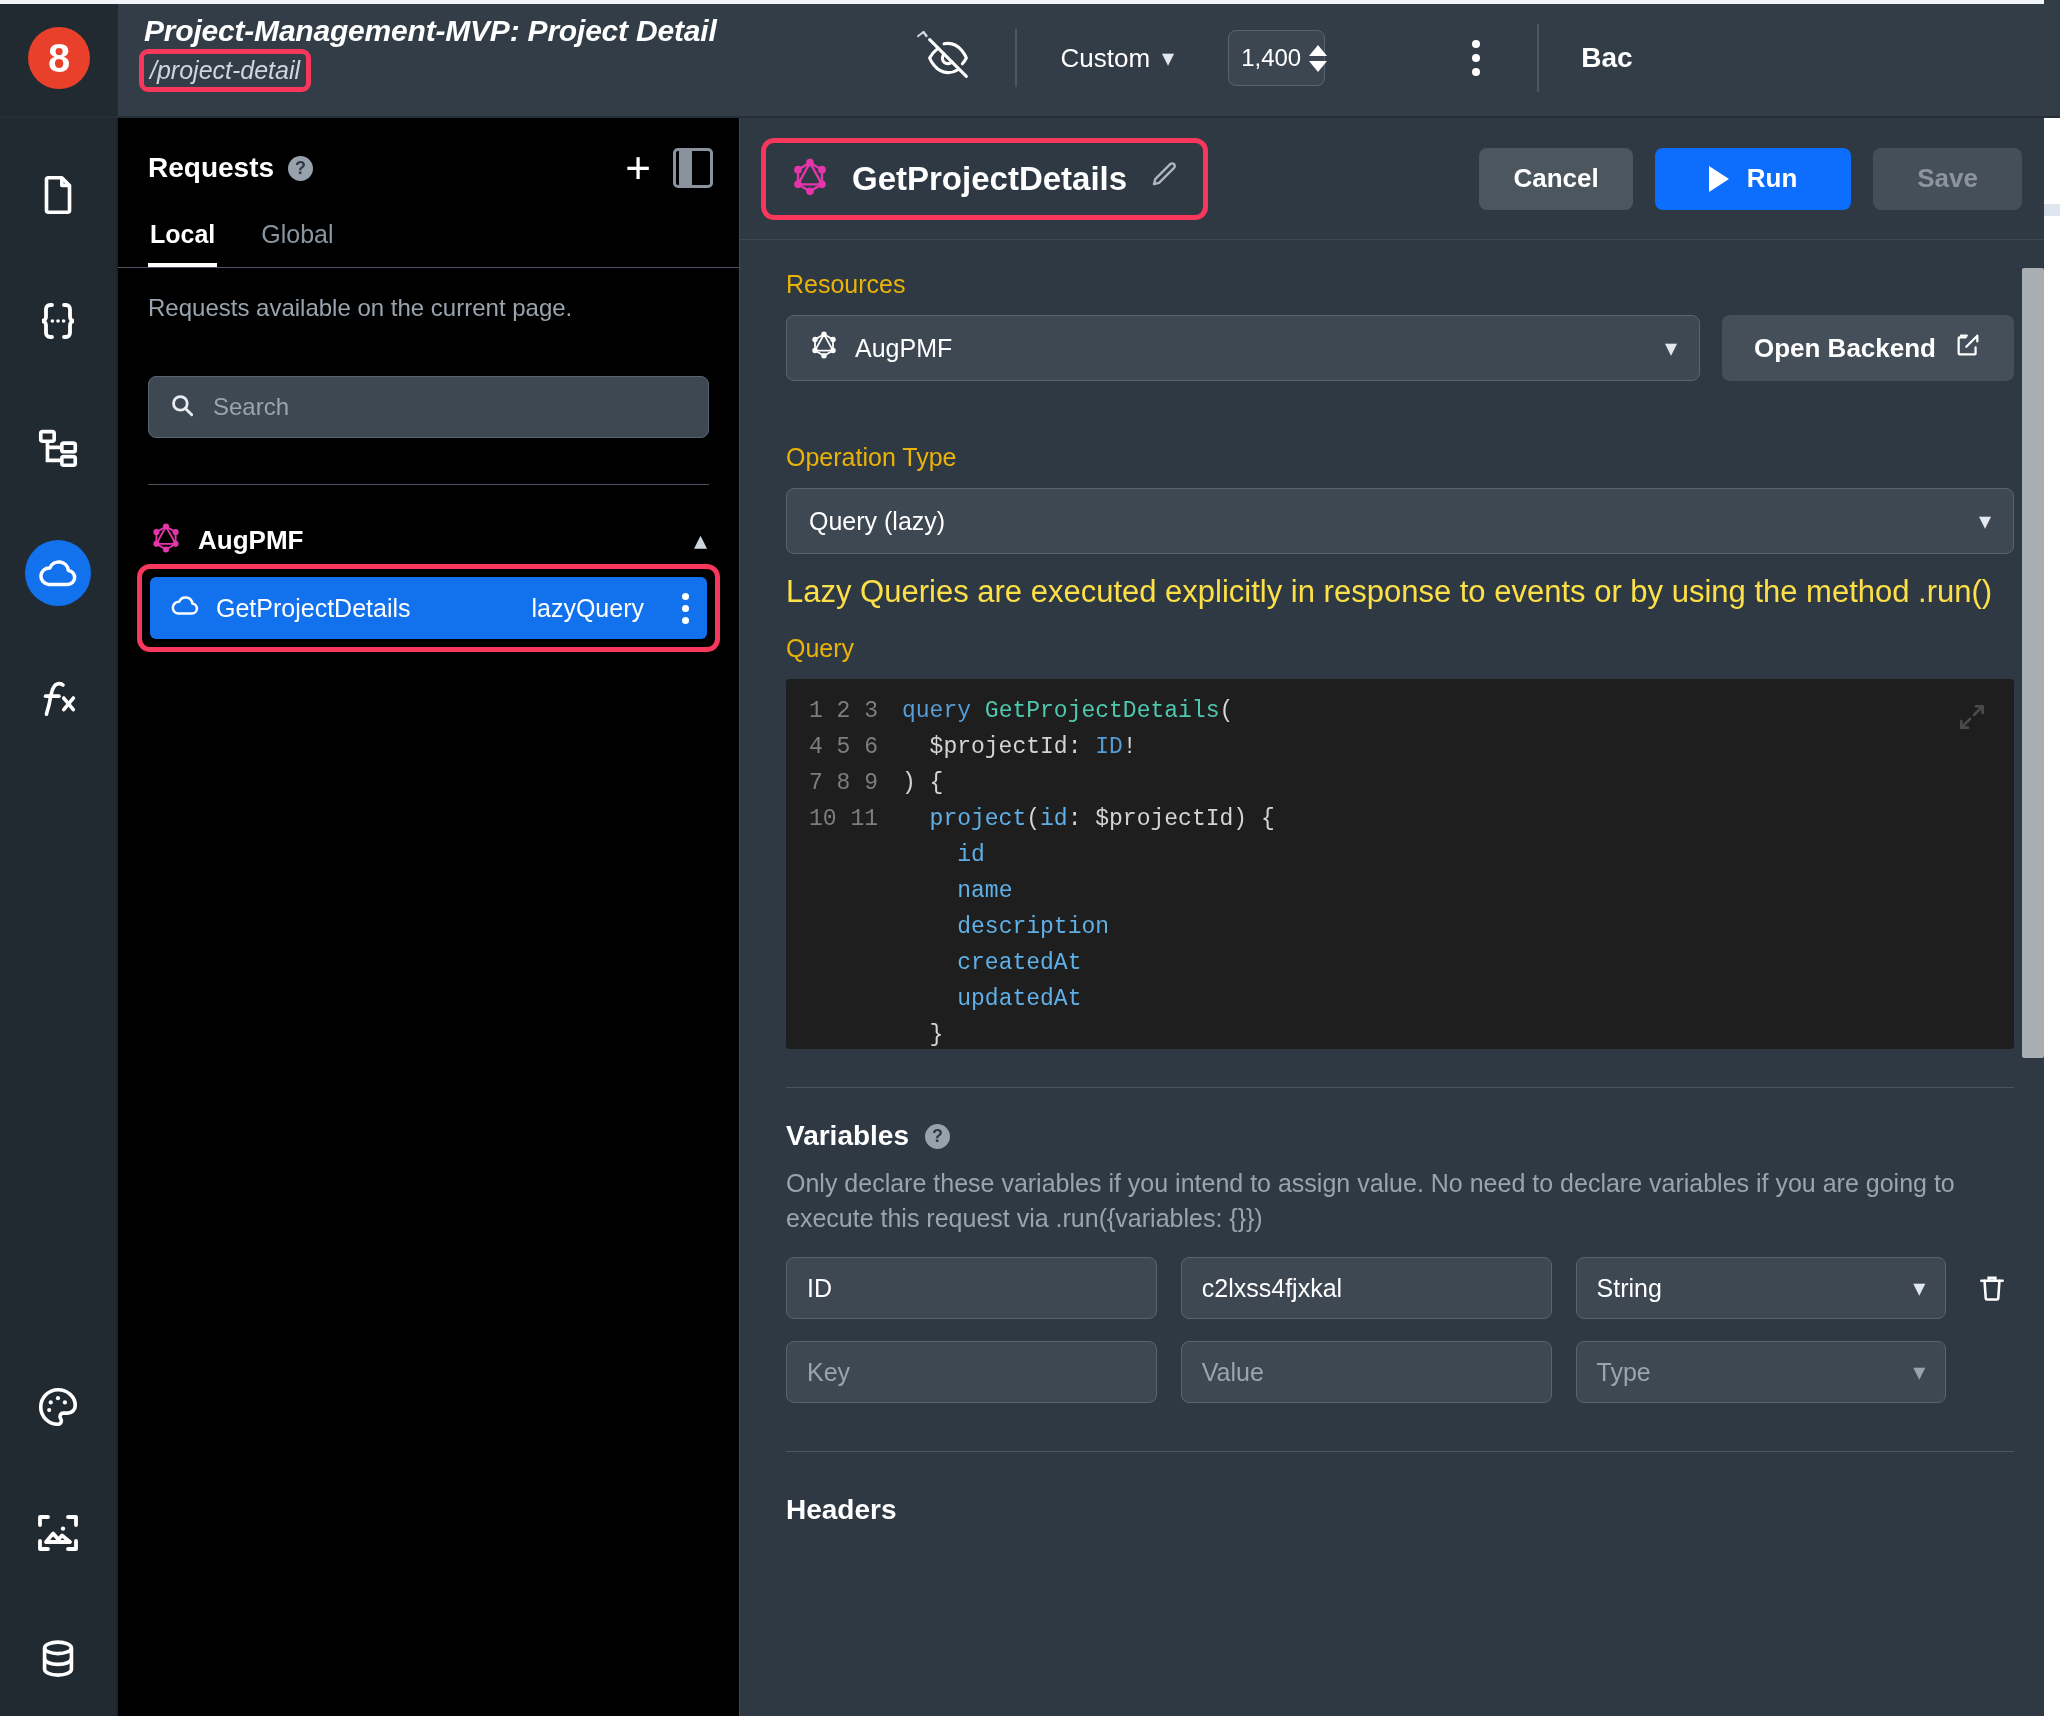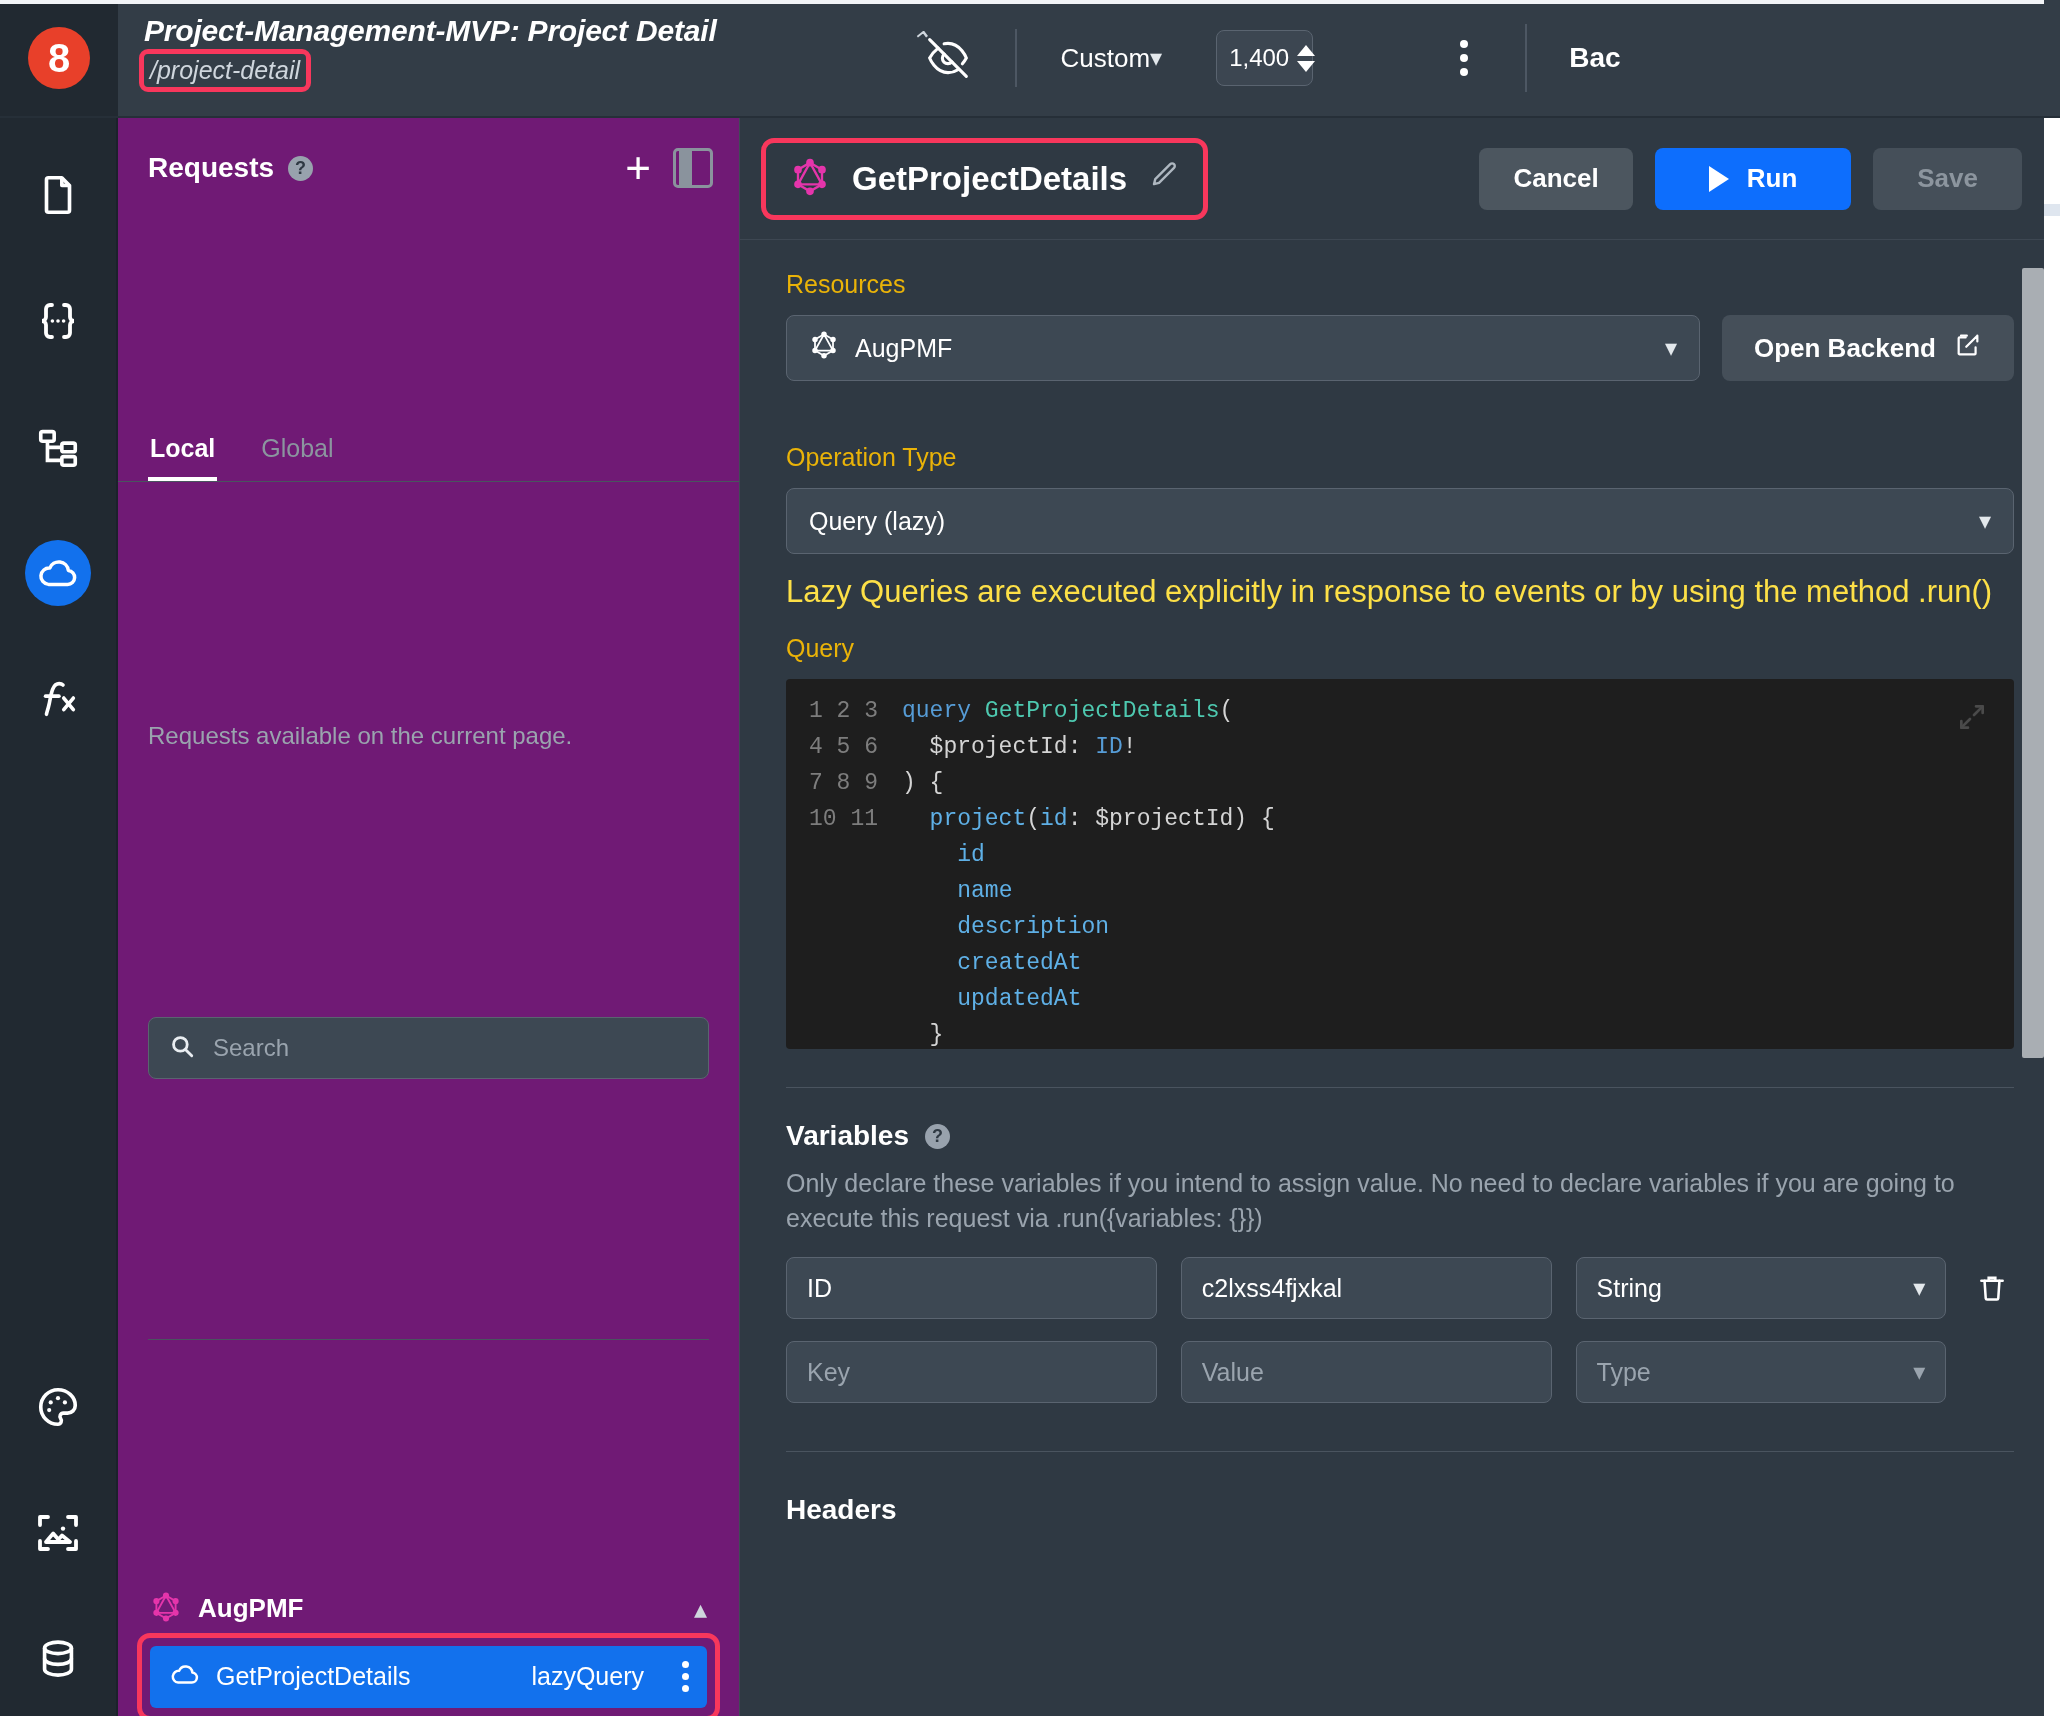--- a/index.html
+++ b/index.html
@@ -88,21 +88,21 @@
     display: flex; align-items: center; justify-content: center;
     color: #ffffff;
     cursor: pointer;
   }
   .vdiv {
     width: 2px; height: 58px;
     background: #4d5763;
     margin: 0 44px;
   }
   .custom-select {
-    display: flex; align-items: center; 
+    display: flex; align-items: center; gap: 12px;
     color: #ffffff; font-size: 26px;
     cursor: pointer;
     white-space: nowrap;
   }
   .stepper {
     margin-left: 54px;
     width: 97px; height: 56px;
     border: 1px solid #5a6470;
     border-radius: 8px;
     background: #3c4651;
@@ -154,26 +154,25 @@
     color: #ffffff;
     cursor: pointer;
     border-radius: 50%;
   }
   .rail-icon.active { background: #1271ed; }
   .rail-spacer { flex: 1; }
 
   
   .requests {
     width: 622px; min-width: 622px;
-    background: #701a75;
+    background: #000000;
     border-right: 1px solid #404a55;
     display: flex; flex-direction: column;
     padding: 0 0 0 0;
     position: relative;
-    justify-content: space-between;
   }
   .req-head {
     display: flex; align-items: center;
     padding: 30px 26px 0 30px;
   }
   .req-title { color:#ffffff; font-size:28px; font-weight:bold; }
   .qmark {
     width: 25px; height: 25px; border-radius: 50%;
     background: #98a2ad; color:#2f3943;
     font-size: 18px; font-weight: bold;

